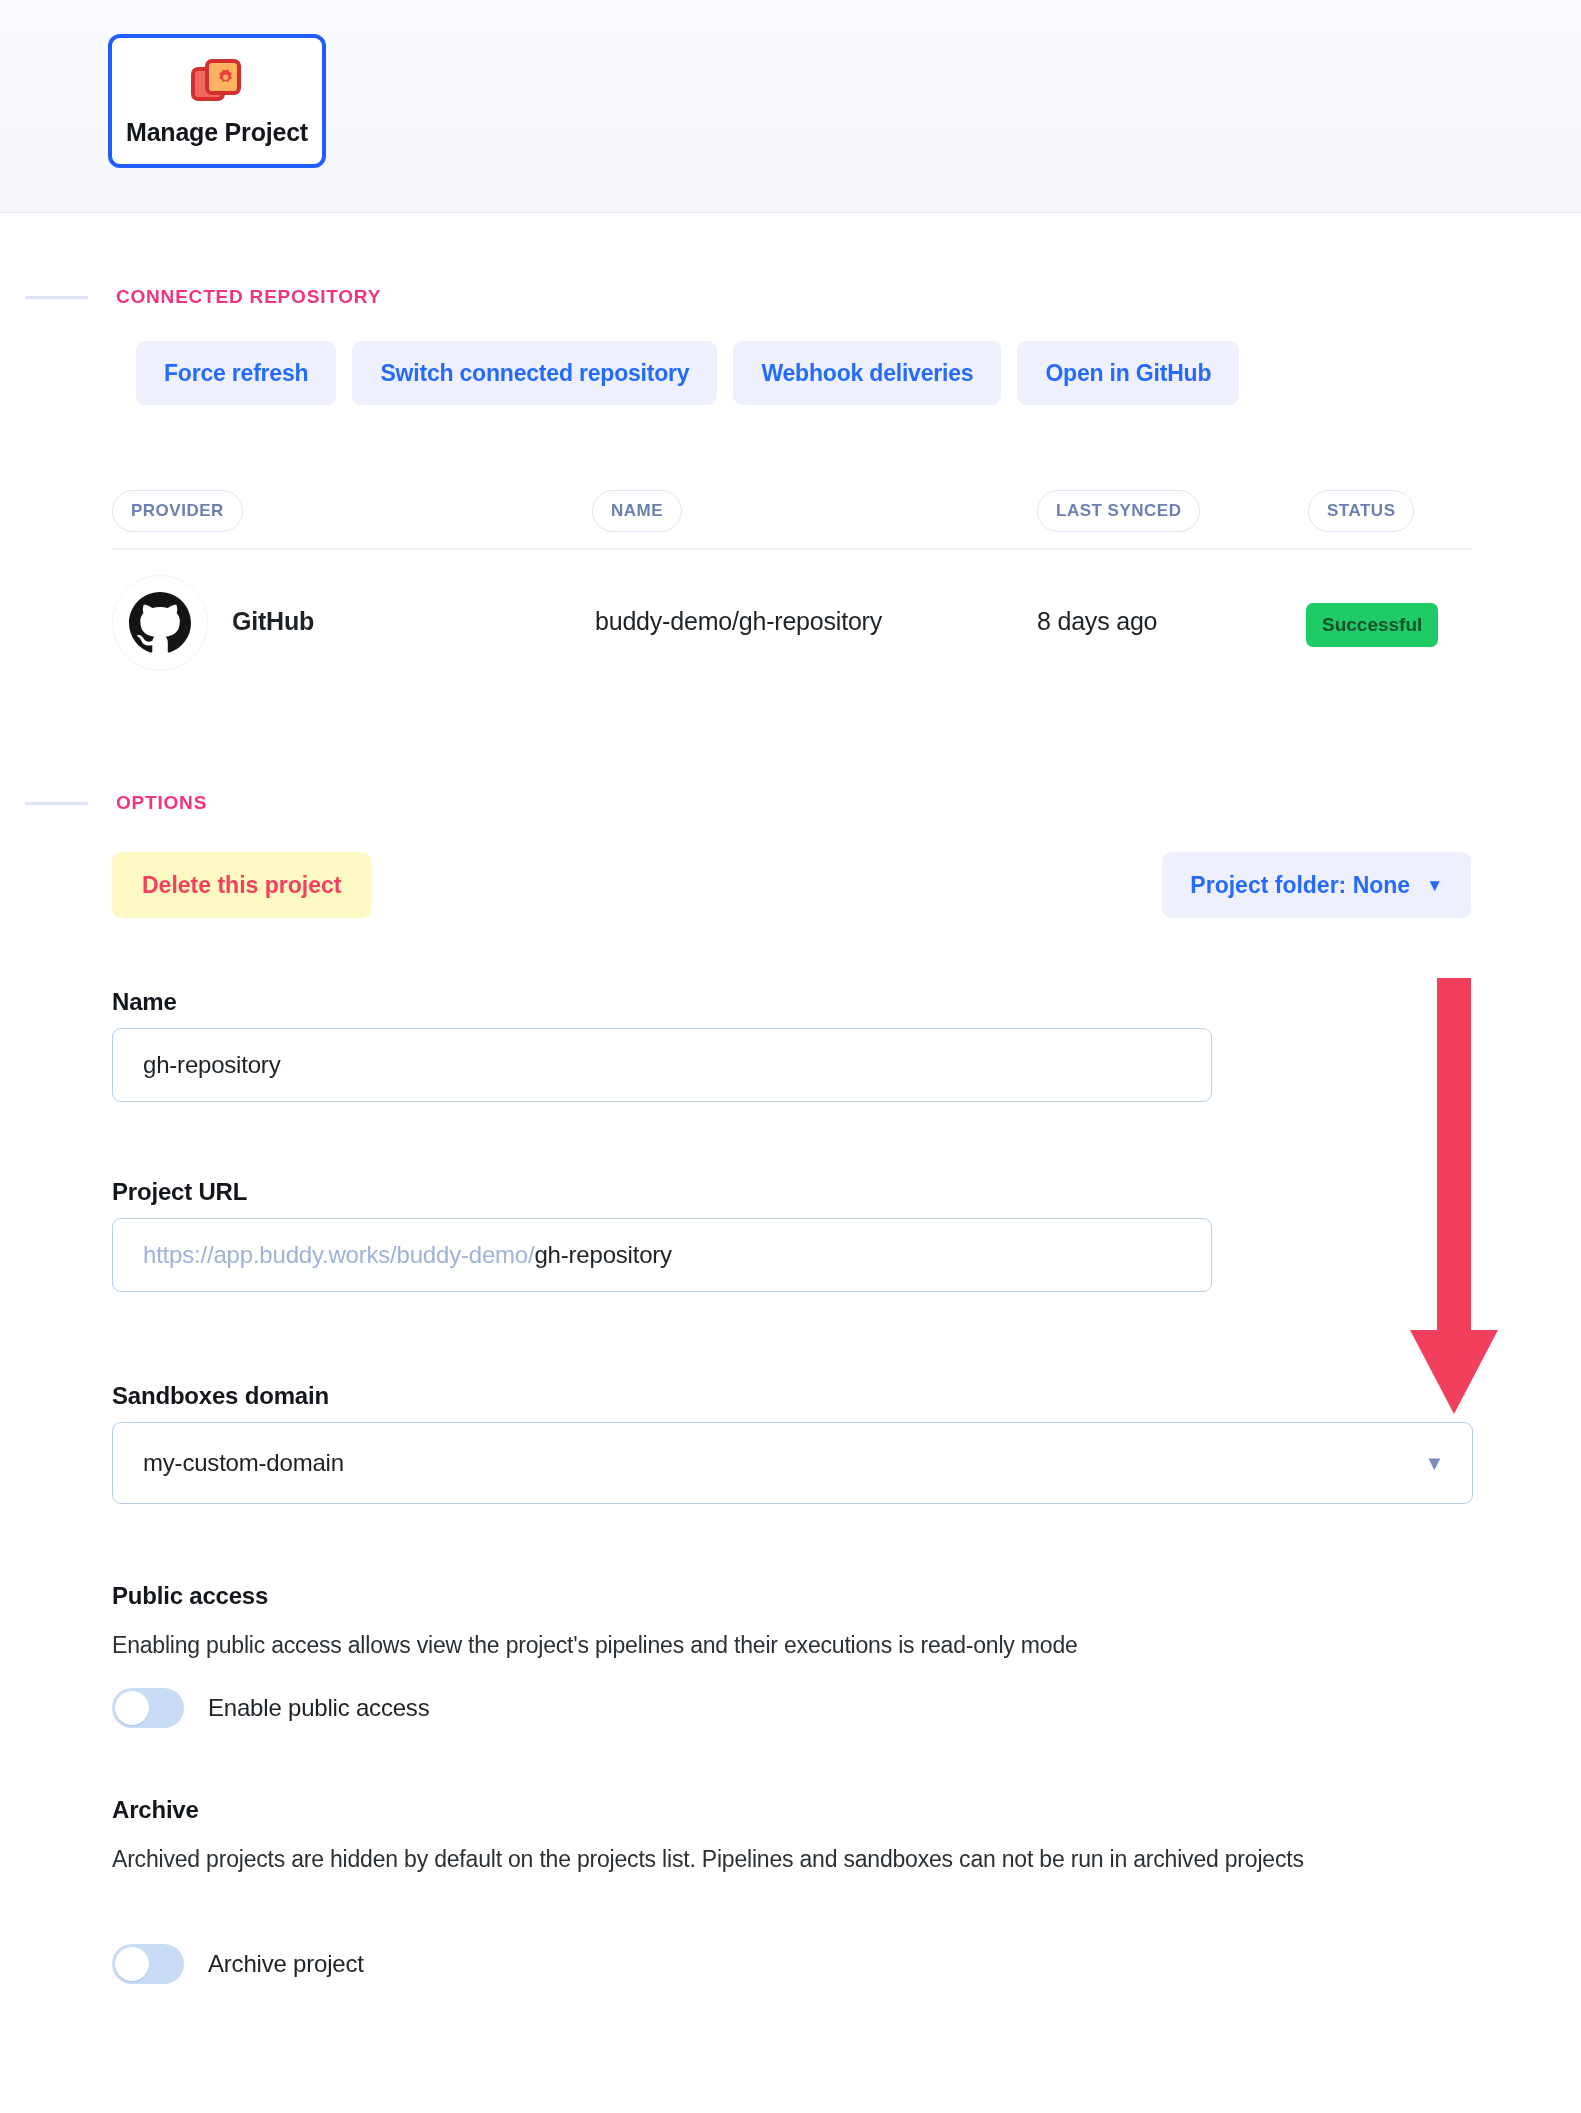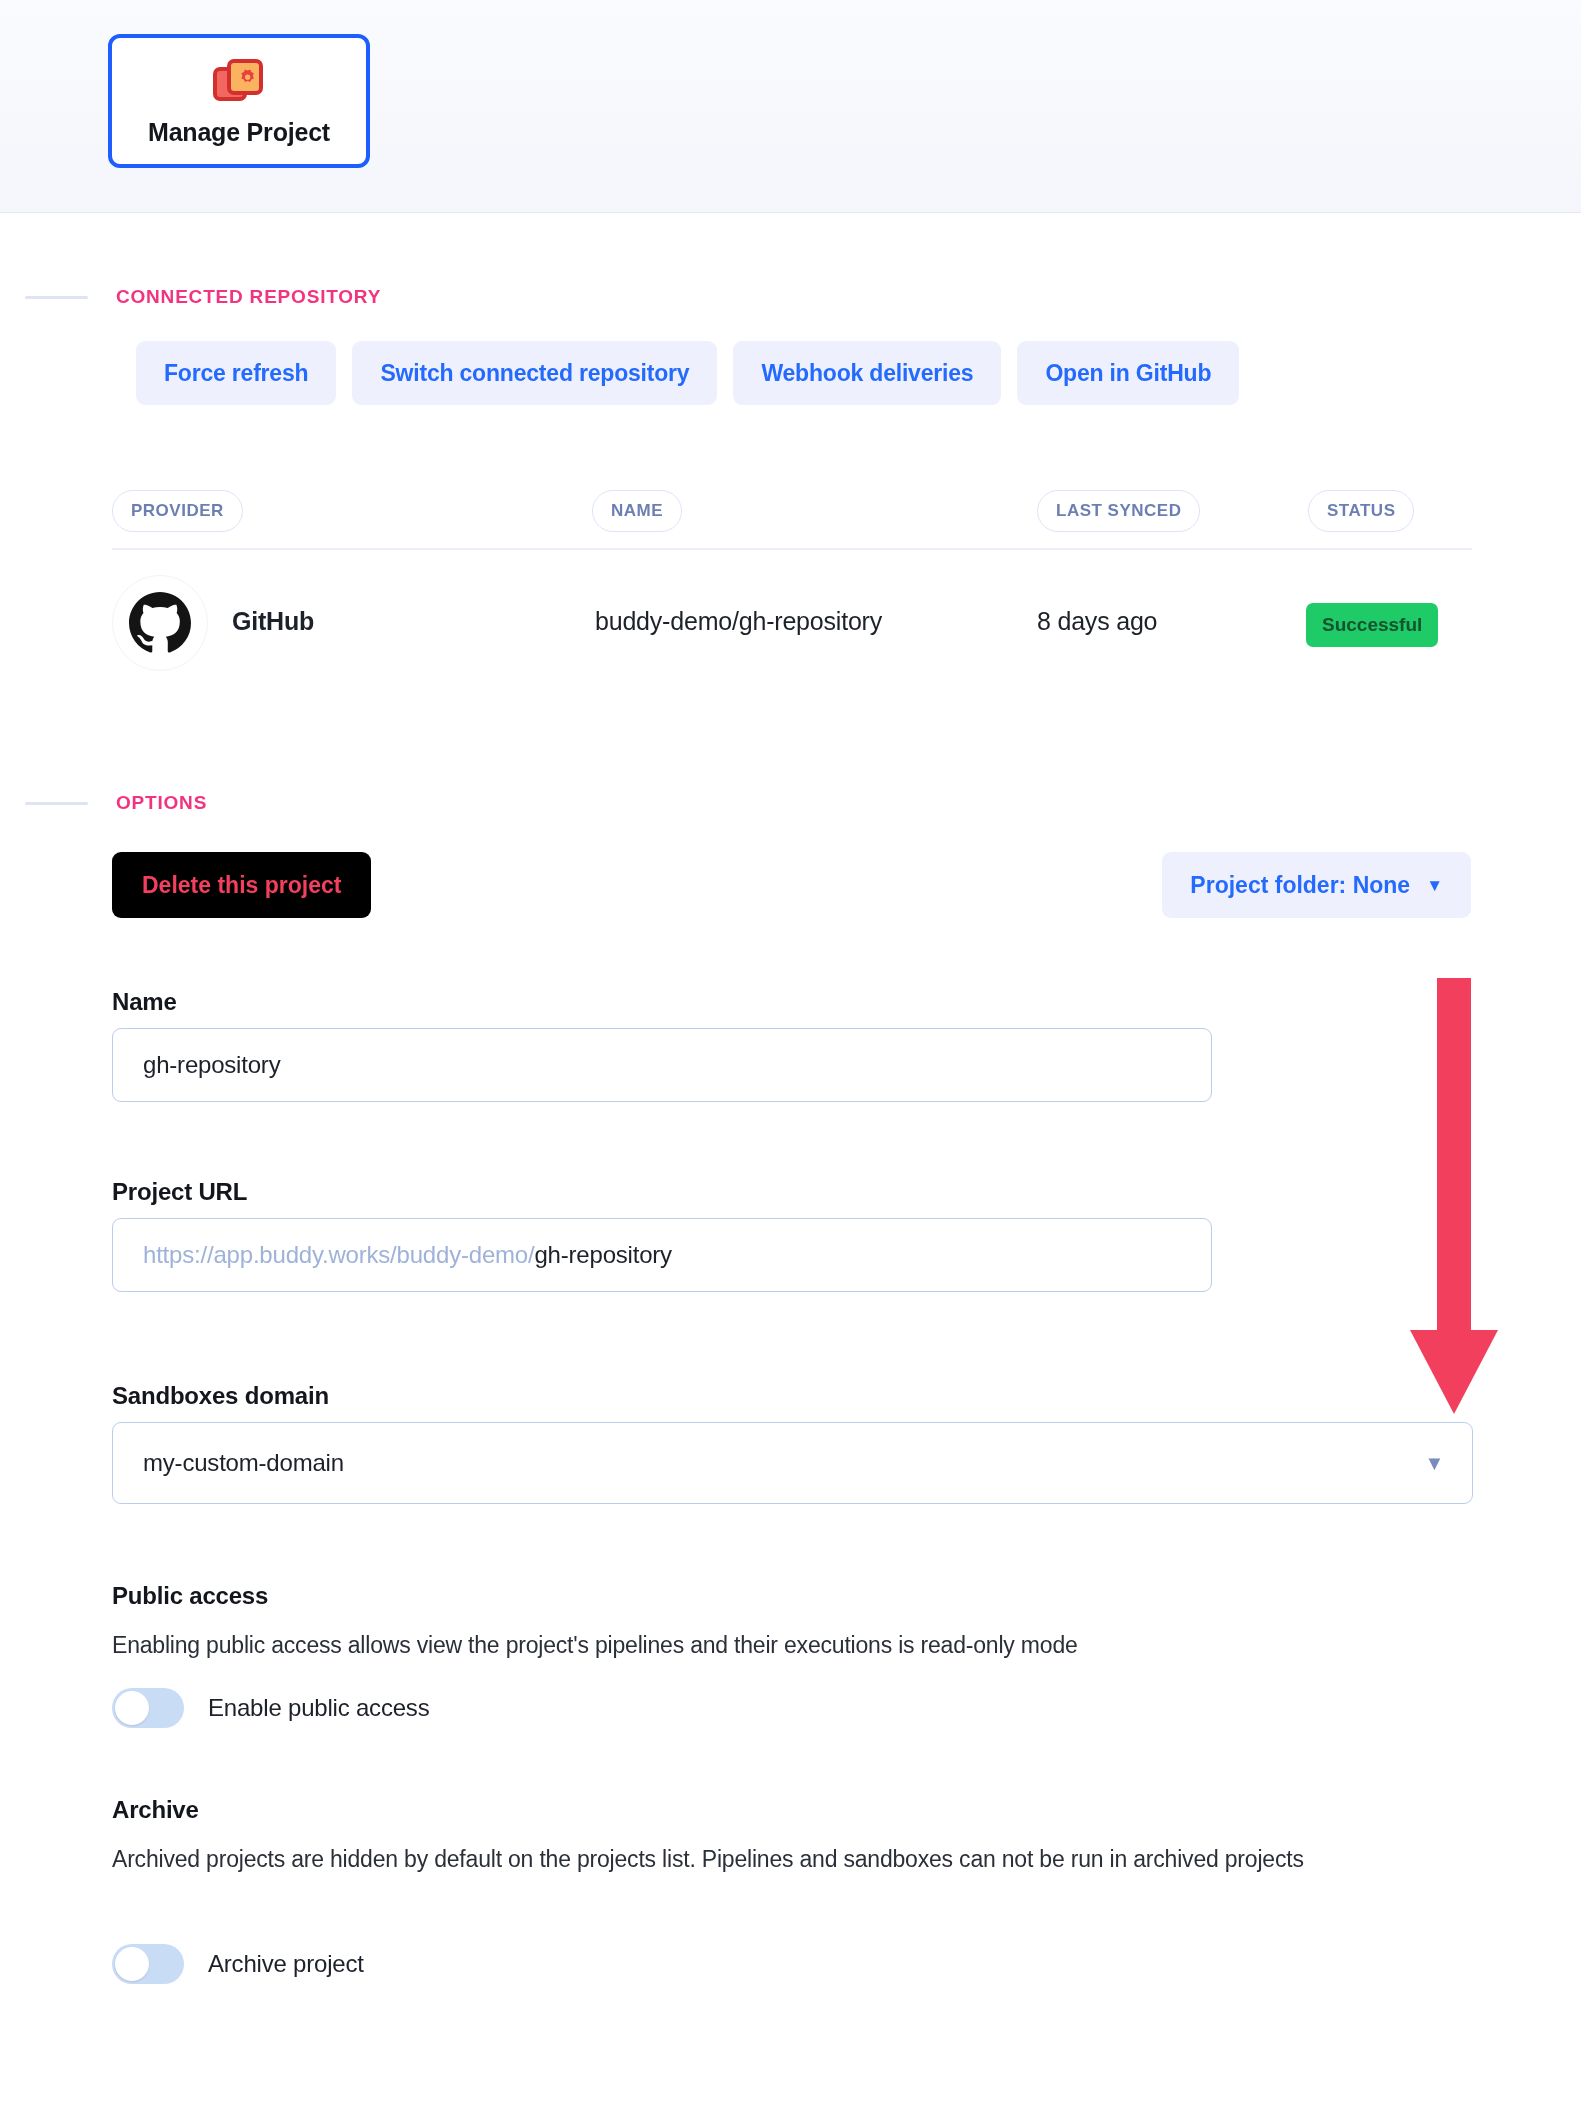--- a/index.html
+++ b/index.html
@@ -13,21 +13,21 @@
   .page { position: relative; width: 1581px; height: 2113px; overflow: hidden; }
 
   
   .header {
     position: absolute; left: 0; top: 0; width: 1581px; height: 213px;
     background: linear-gradient(180deg, #fafbfe 0%, #f4f6fb 100%);
     border-bottom: 1px solid #e3e8f3;
   }
   .tabs { position: absolute; left: 108px; top: 34px; display: flex; gap: 14px; }
   .tab {
-    width: 262px; height: 134px; background: #ffffff; border-radius: 12px;
+    width: 218px; height: 134px; background: #ffffff; border-radius: 12px;
     display: flex; flex-direction: column; align-items: center; justify-content: center;
     gap: 10px; cursor: pointer;
   }
   .tab.active { border: 4px solid #1e5eff; }
   .tab.inactive { border: 3px solid #eef1f9; }
   .tab-label { font-size: 25px; font-weight: 700; color: #13161c; letter-spacing: -0.2px; }
 
   .icon-manage { width: 54px; height: 52px; position: relative; }
   .icon-sec { width: 54px; height: 52px; position: relative; }
 
@@ -61,21 +61,21 @@
   }
   .cell { position: absolute; font-size: 25px; color: #1d2129; letter-spacing: -0.2px; }
   .badge {
     position: absolute; height: 44px; background: #1ecb67; border-radius: 7px;
     display: flex; align-items: center; justify-content: center; padding: 0 16px;
     color: #14532d; font-size: 19px; font-weight: 700;
   }
 
   
   .danger-btn {
-    position: absolute; left: 112px; top: 852px; height: 66px; background: #000000;
+    position: absolute; left: 112px; top: 852px; height: 66px; background: #fef9c3;
     border-radius: 9px; display: flex; align-items: center; justify-content: center;
     padding: 0 30px; font-size: 23px; font-weight: 700; color: #f43f5e; cursor: pointer;
   }
   .folder-btn {
     position: absolute; right: 110px; top: 852px; height: 66px; background: #eef1fd;
     border-radius: 9px; display: flex; align-items: center; gap: 16px;
     padding: 0 28px; font-size: 23px; font-weight: 700; color: #246bfd; cursor: pointer;
   }
   .caret-blue { font-size: 17px; color: #246bfd; line-height: 1; }
 

